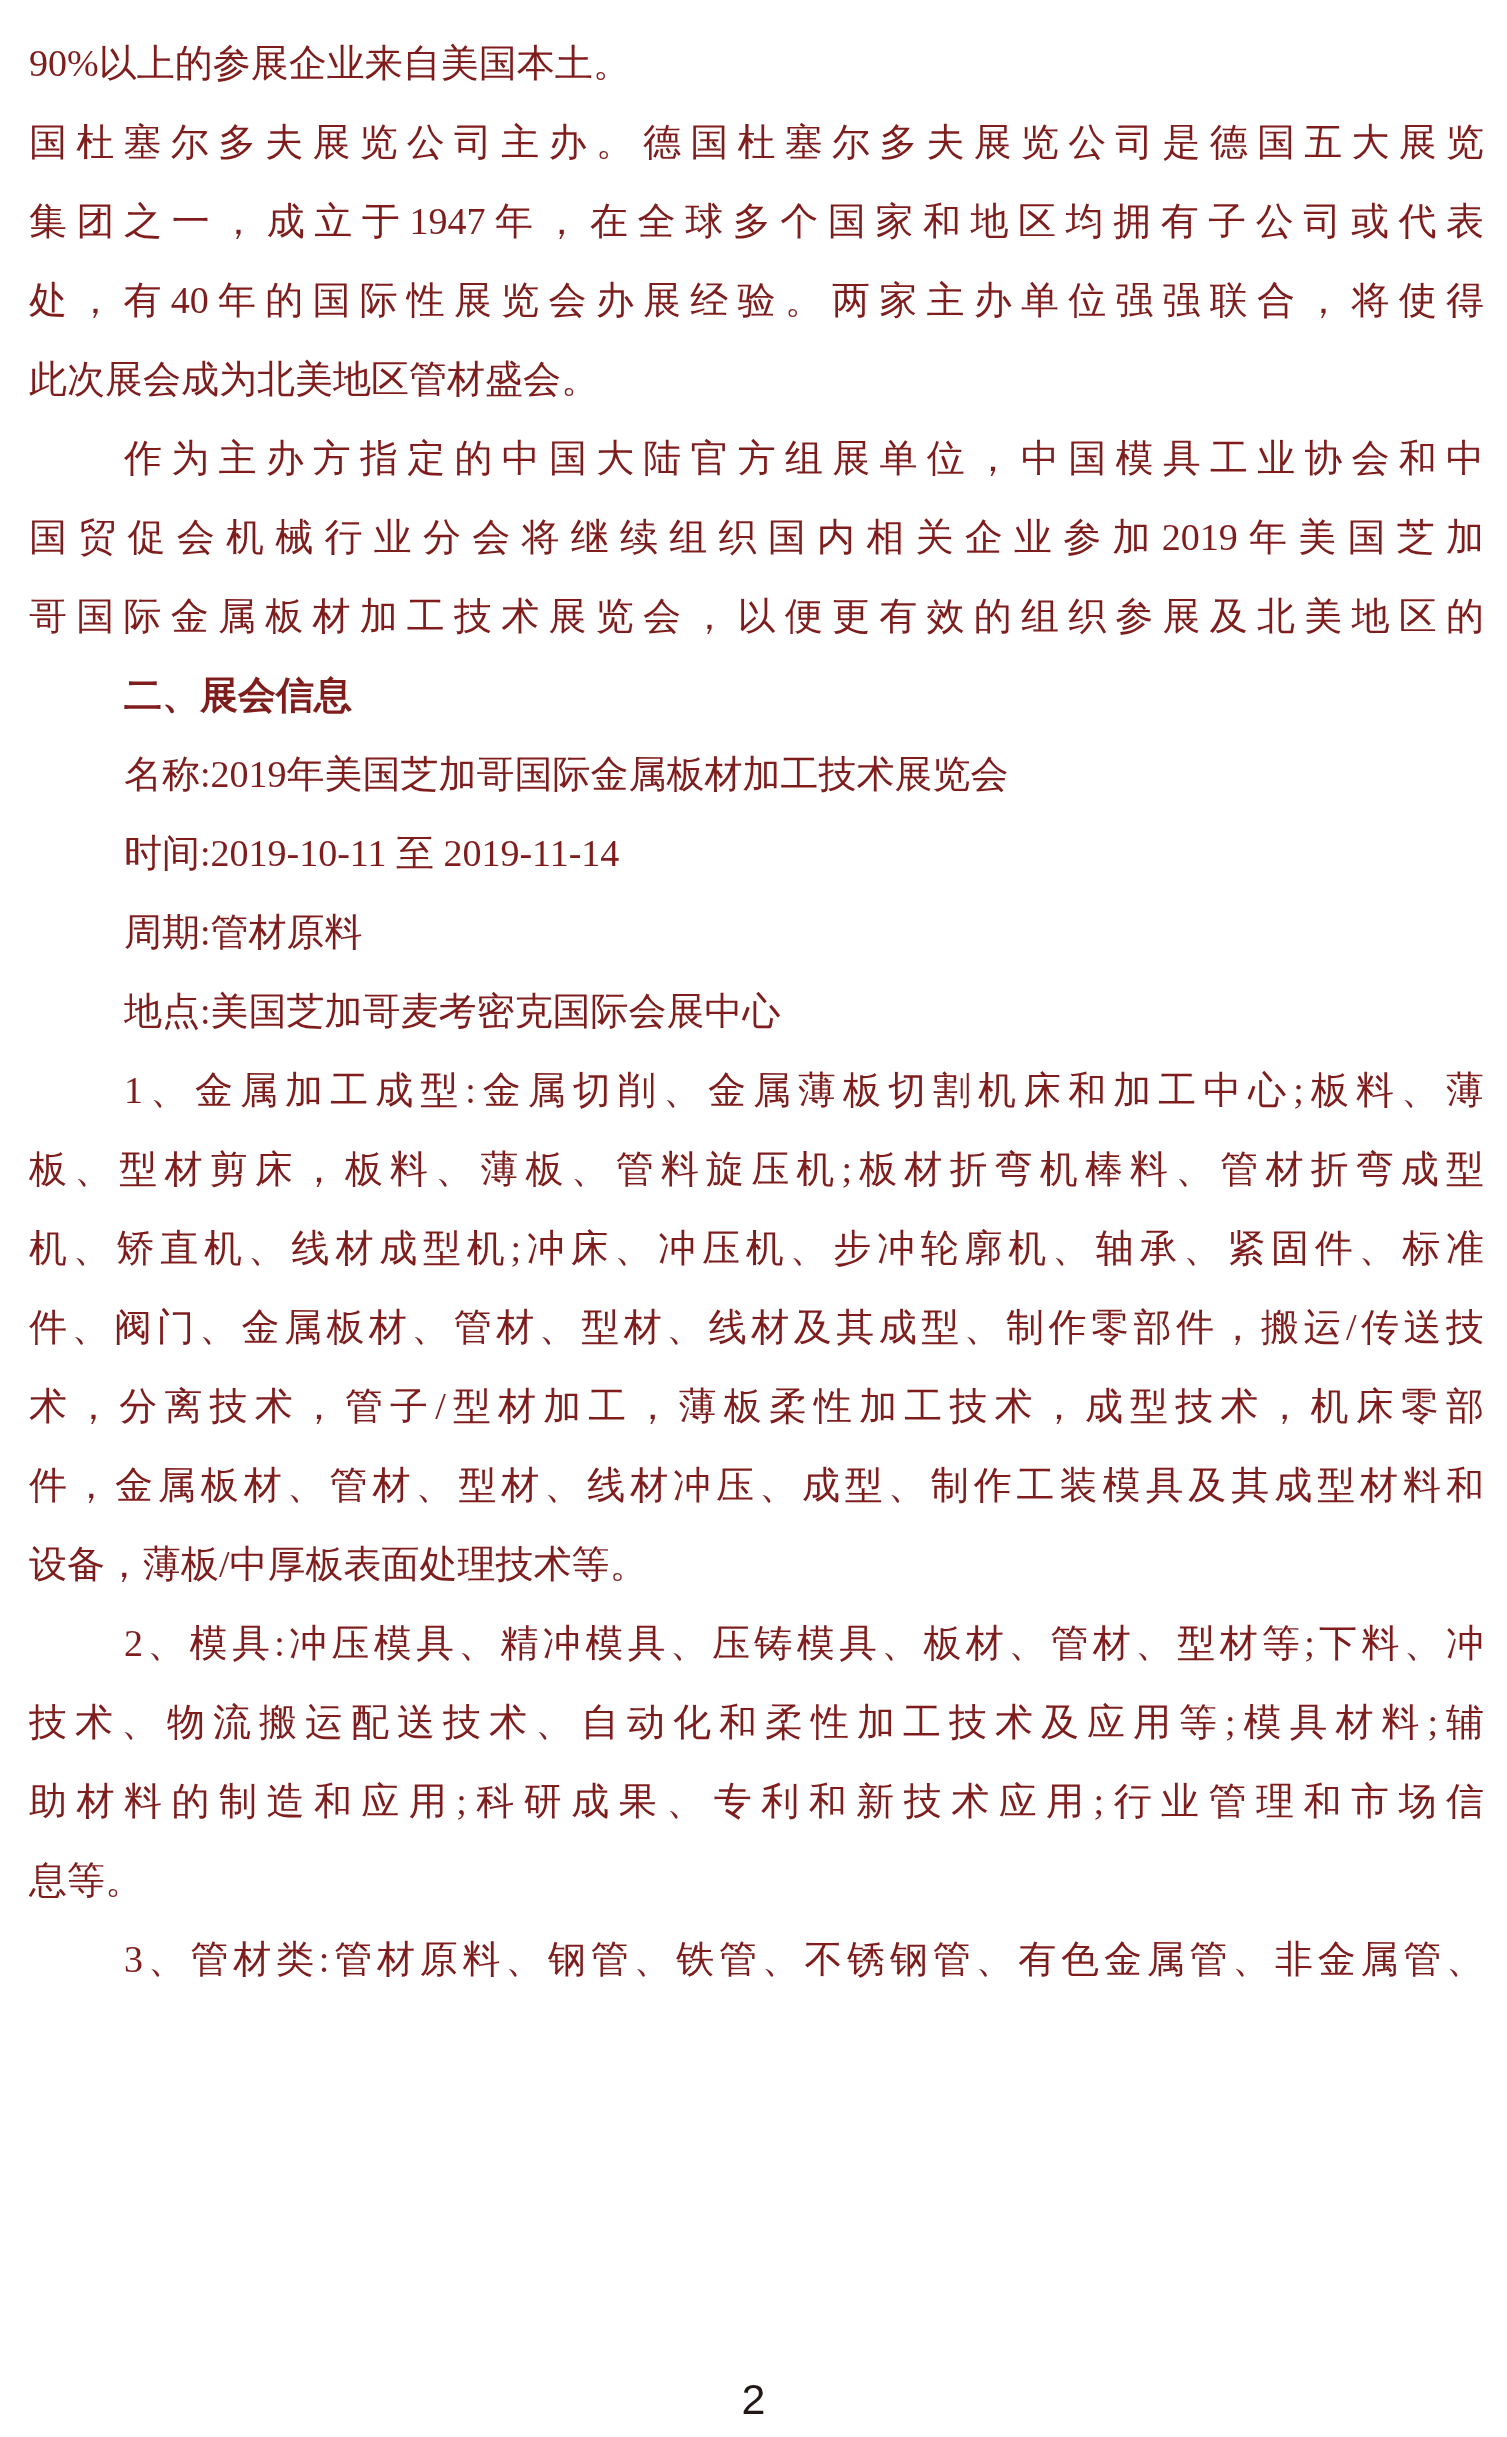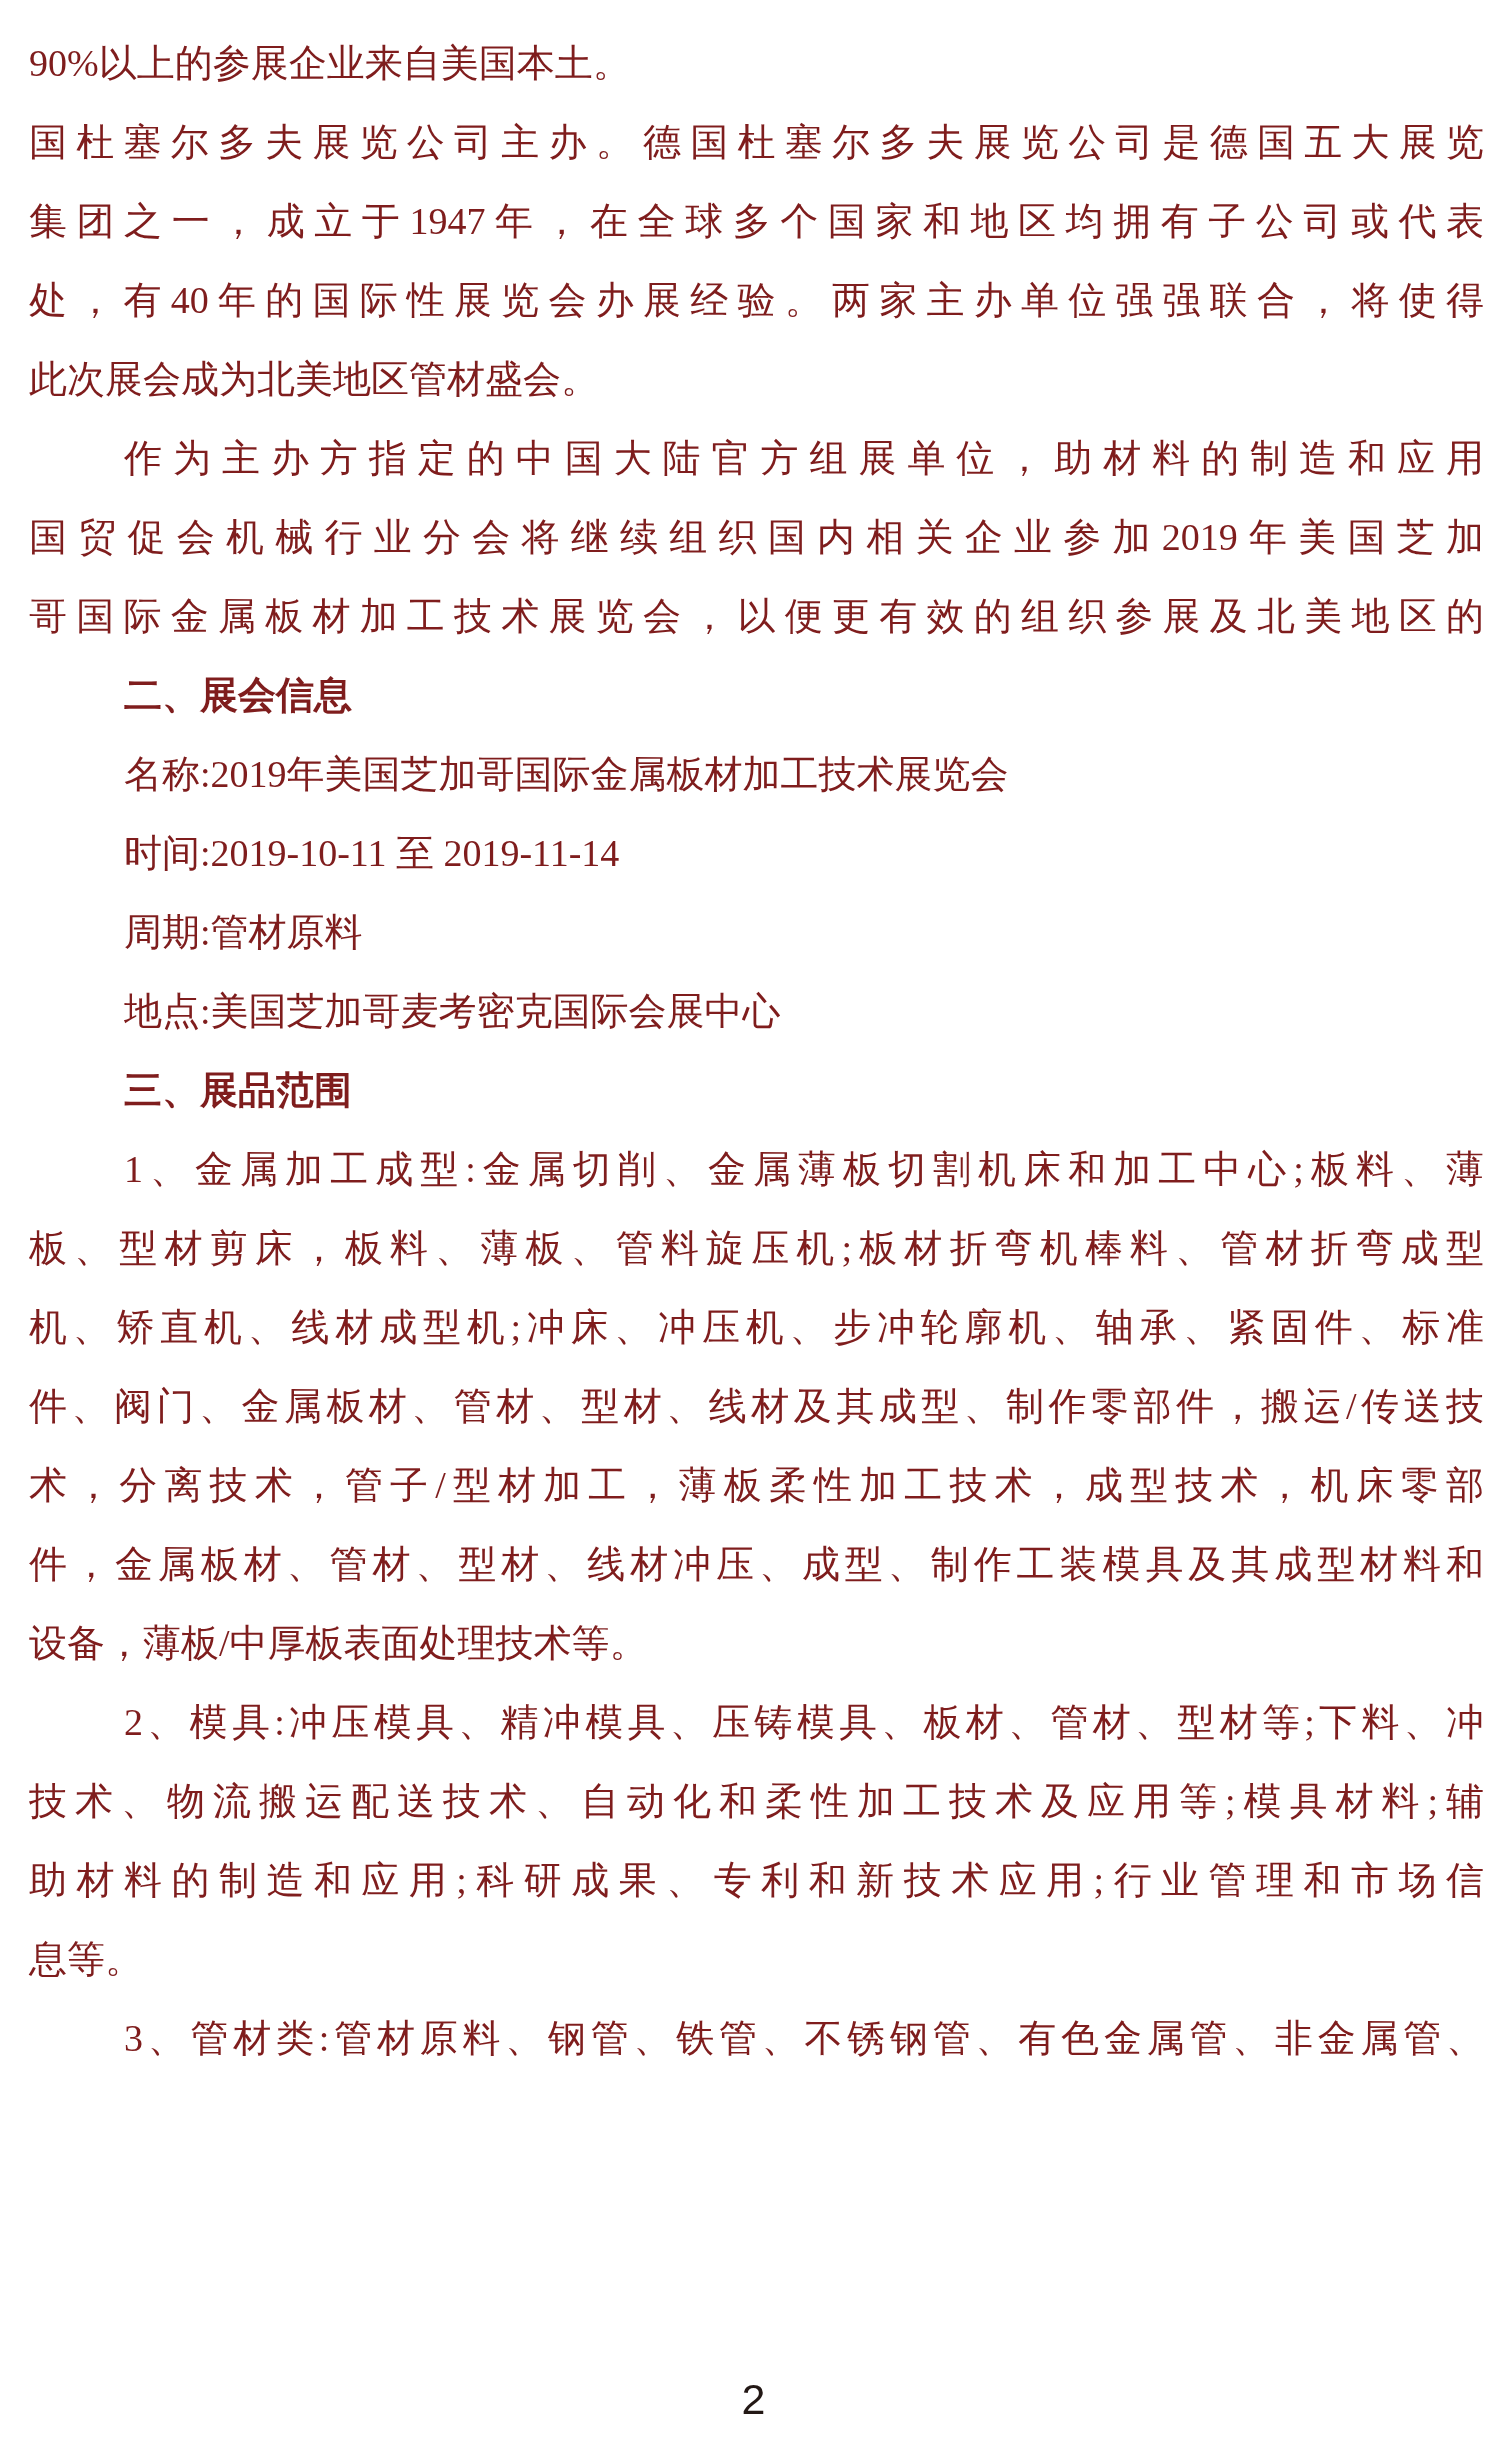--- a/index.html
+++ b/index.html
@@ -55,32 +55,31 @@
 
 <div class="doc">
 
   <div class="line">90%以上的参展企业来自美国本土。</div>
 
   <div class="line fill">国杜塞尔多夫展览公司主办。德国杜塞尔多夫展览公司是德国五大展览</div>
   <div class="line fill">集团之一，成立于1947年，在全球多个国家和地区均拥有子公司或代表</div>
   <div class="line fill">处，有40年的国际性展览会办展经验。两家主办单位强强联合，将使得</div>
   <div class="line">此次展会成为北美地区管材盛会。</div>
 
-  <div class="line indent fill">作为主办方指定的中国大陆官方组展单位，助材料的制造和应用</div>
+  <div class="line indent fill">作为主办方指定的中国大陆官方组展单位，中国模具工业协会和中</div>
   <div class="line fill">国贸促会机械行业分会将继续组织国内相关企业参加2019年美国芝加</div>
   <div class="line fill">哥国际金属板材加工技术展览会，以便更有效的组织参展及北美地区的</div>
 
   <div class="line indent heading">二、展会信息</div>
 
   <div class="line indent">名称:2019年美国芝加哥国际金属板材加工技术展览会</div>
   <div class="line indent">时间:2019-10-11 至 2019-11-14</div>
   <div class="line indent">周期:管材原料</div>
   <div class="line indent">地点:美国芝加哥麦考密克国际会展中心</div>
 
-  <div class="line indent heading">三、展品范围</div>
 
   <div class="line indent fill">1、金属加工成型:金属切削、金属薄板切割机床和加工中心;板料、薄</div>
   <div class="line fill">板、型材剪床，板料、薄板、管料旋压机;板材折弯机棒料、管材折弯成型</div>
   <div class="line fill">机、矫直机、线材成型机;冲床、冲压机、步冲轮廓机、轴承、紧固件、标准</div>
   <div class="line fill">件、阀门、金属板材、管材、型材、线材及其成型、制作零部件，搬运/传送技</div>
   <div class="line fill">术，分离技术，管子/型材加工，薄板柔性加工技术，成型技术，机床零部</div>
   <div class="line fill">件，金属板材、管材、型材、线材冲压、成型、制作工装模具及其成型材料和</div>
   <div class="line">设备，薄板/中厚板表面处理技术等。</div>
 
   <div class="line indent fill">2、模具:冲压模具、精冲模具、压铸模具、板材、管材、型材等;下料、冲</div>

